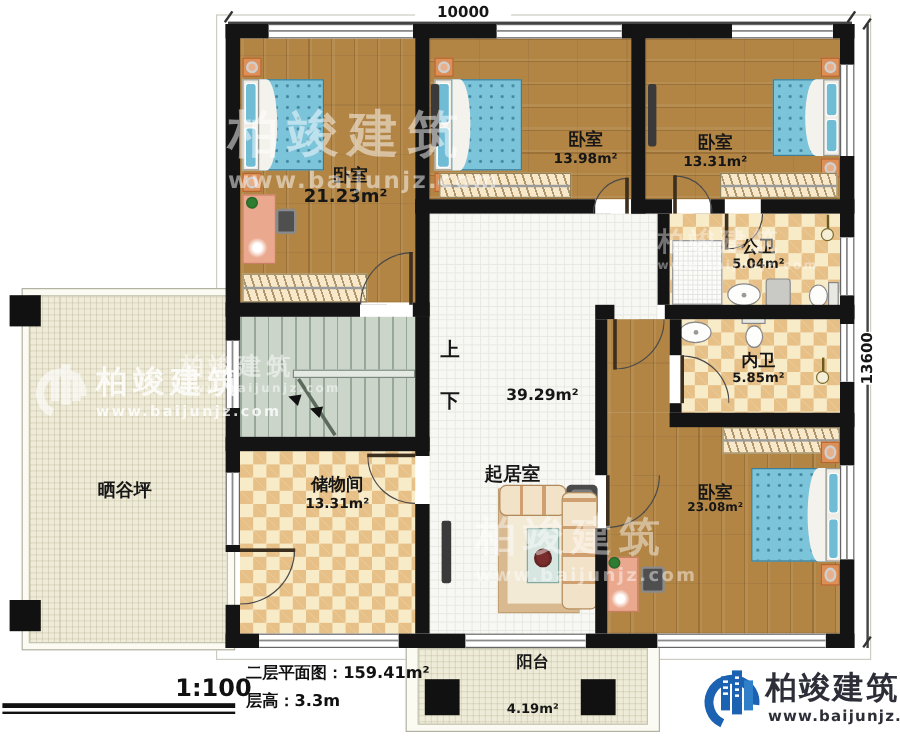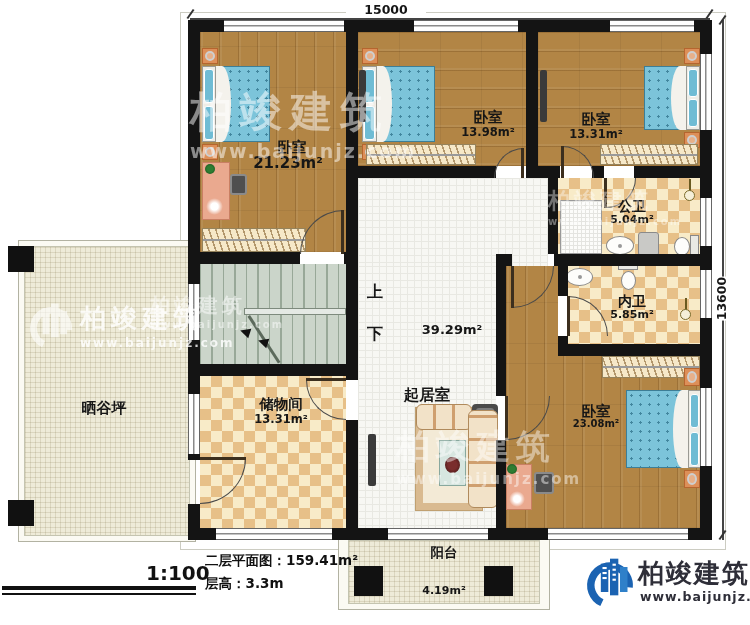--- a/index.html
+++ b/index.html
@@ -258,21 +258,21 @@
   <div class="leaf" style="left:306px;top:378px;width:40px;height:3px;"></div>
   <div class="arc arc-br" style="left:200px;top:458px;width:46px;height:46px;"></div>
   <div class="leaf" style="left:200px;top:457px;width:46px;height:3px;"></div>
 
   <div class="dimline" style="left:190px;top:18px;width:520px;height:1.5px;"></div>
   <div class="dimline" style="left:722px;top:20px;width:1.5px;height:520px;"></div>
   <div class="tick" style="left:185px;top:13px;"></div>
   <div class="tick" style="left:704px;top:13px;"></div>
   <div class="tick" style="left:717px;top:19px;"></div>
   <div class="tick" style="left:717px;top:534px;"></div>
-  <div class="lbl" style="left:346px;top:3px;width:80px;font-size:12.5px;background:#fff;">15000</div>
+  <div class="lbl" style="left:346px;top:3px;width:80px;font-size:12.5px;background:#fff;">10000</div>
   <div class="lbl" style="left:700px;top:292px;width:44px;font-size:12.5px;transform:rotate(-90deg);background:#fff;">13600</div>
 
   <div class="lbl" style="left:252px;top:140px;width:80px;font-size:14.5px;">卧室</div>
   <div class="lbl" style="left:248px;top:156px;width:80px;font-size:15px;">21.23m²</div>
   <div class="lbl" style="left:448px;top:110px;width:80px;font-size:14.5px;">卧室</div>
   <div class="lbl" style="left:448px;top:126px;width:80px;font-size:11.5px;">13.98m²</div>
   <div class="lbl" style="left:556px;top:112px;width:80px;font-size:14.5px;">卧室</div>
   <div class="lbl" style="left:556px;top:128px;width:80px;font-size:11.5px;">13.31m²</div>
   <div class="lbl" style="left:592px;top:199px;width:80px;font-size:14px;">公卫</div>
   <div class="lbl" style="left:592px;top:214px;width:80px;font-size:11px;">5.04m²</div>

